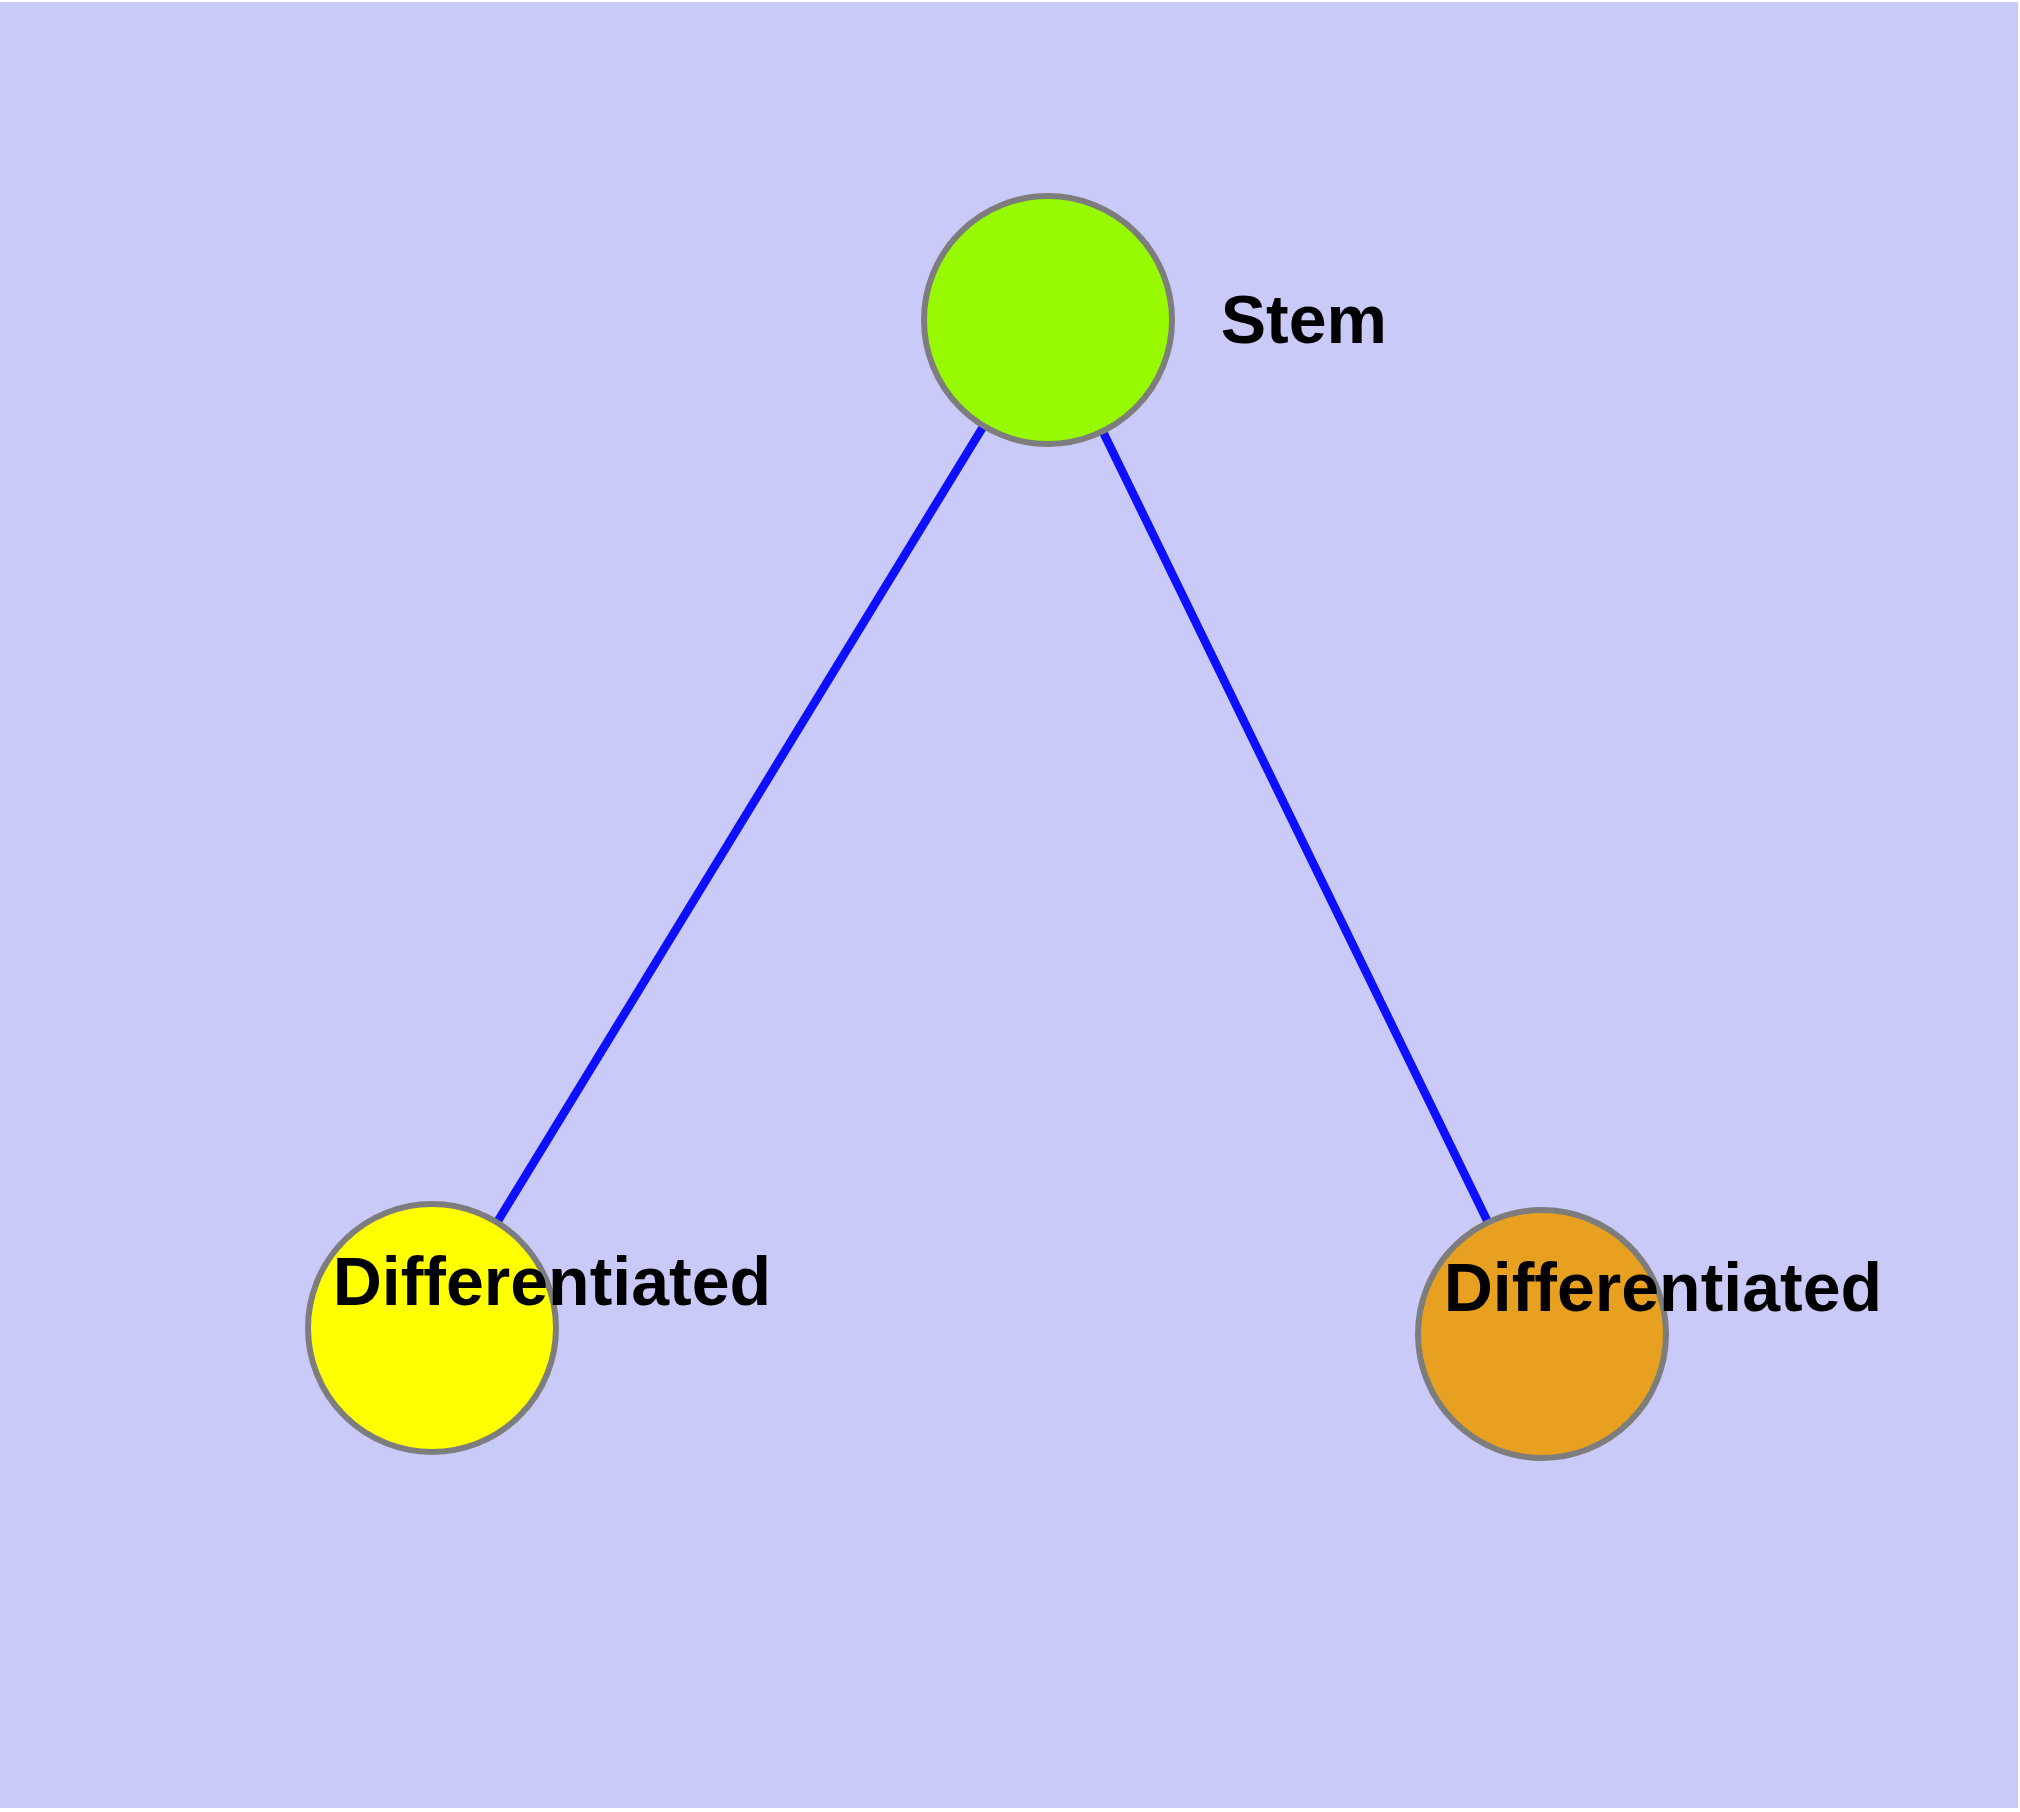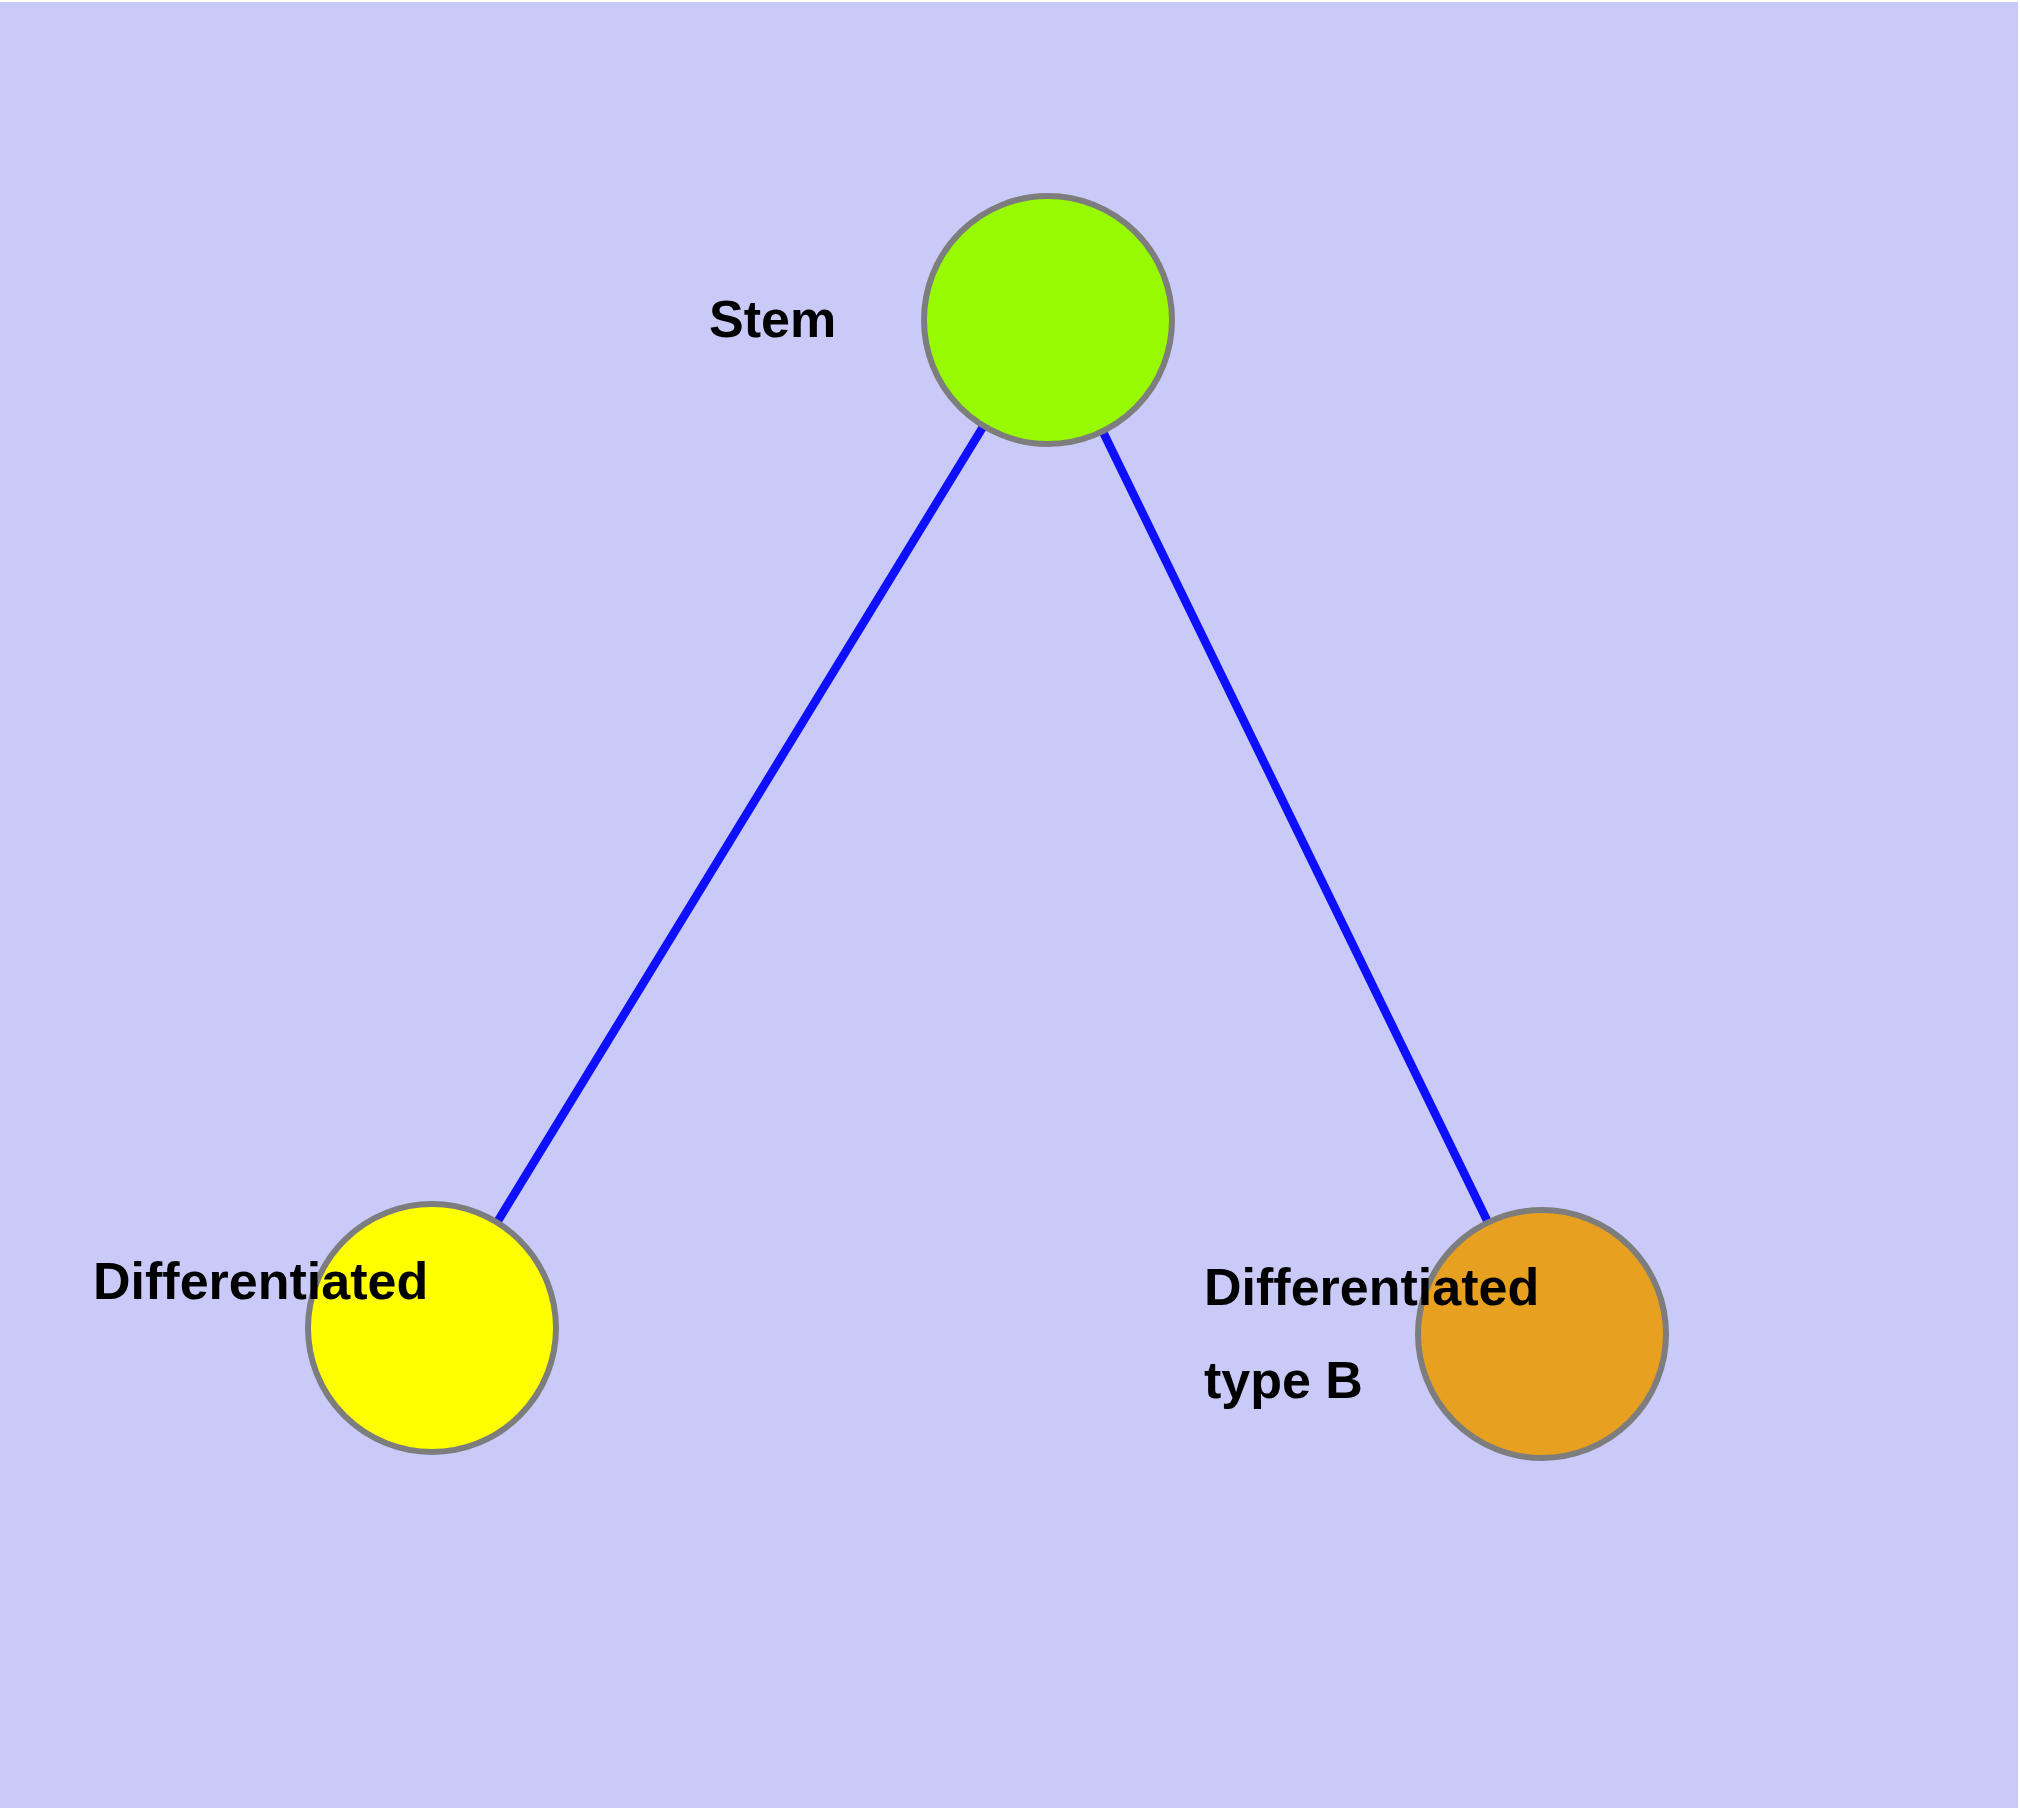--- a/index.html
+++ b/index.html
@@ -34,23 +34,23 @@
     border: 6px solid #7d7d7d;
     box-sizing: border-box;
     z-index: 2;
   }
   .node-stem   { left: 921px; top: 191px; }
   .node-type-a { left: 305px;  top: 1199px; }
   .node-type-b { left: 1415px; top: 1205px; }
   .node-label {
     position: absolute;
     width: 678px;
-    text-align: left;
+    text-align: right;
     font-weight: bold;
-    font-size: 52px;
+    font-size: 68px;
     line-height: 93px;
     color: #000000;
     z-index: 3;
     white-space: nowrap;
   }
   .label-stem   { left: 709px;  top: 271px; }
   .label-type-a { left: 93px;  top: 1233px; }
   .label-type-b { left: 1204px; top: 1239px; }
 </style>
 </head>
@@ -72,17 +72,16 @@
   <div class="node-label label-stem">
     <div>Stem</div>
   </div>
 
   <div class="node-label label-type-a">
     <div>Differentiated</div>
   </div>
 
   <div class="node-label label-type-b">
     <div>Differentiated</div>
-    <div>type B</div>
   </div>
 
 </div>
 
 
 </body></html>

